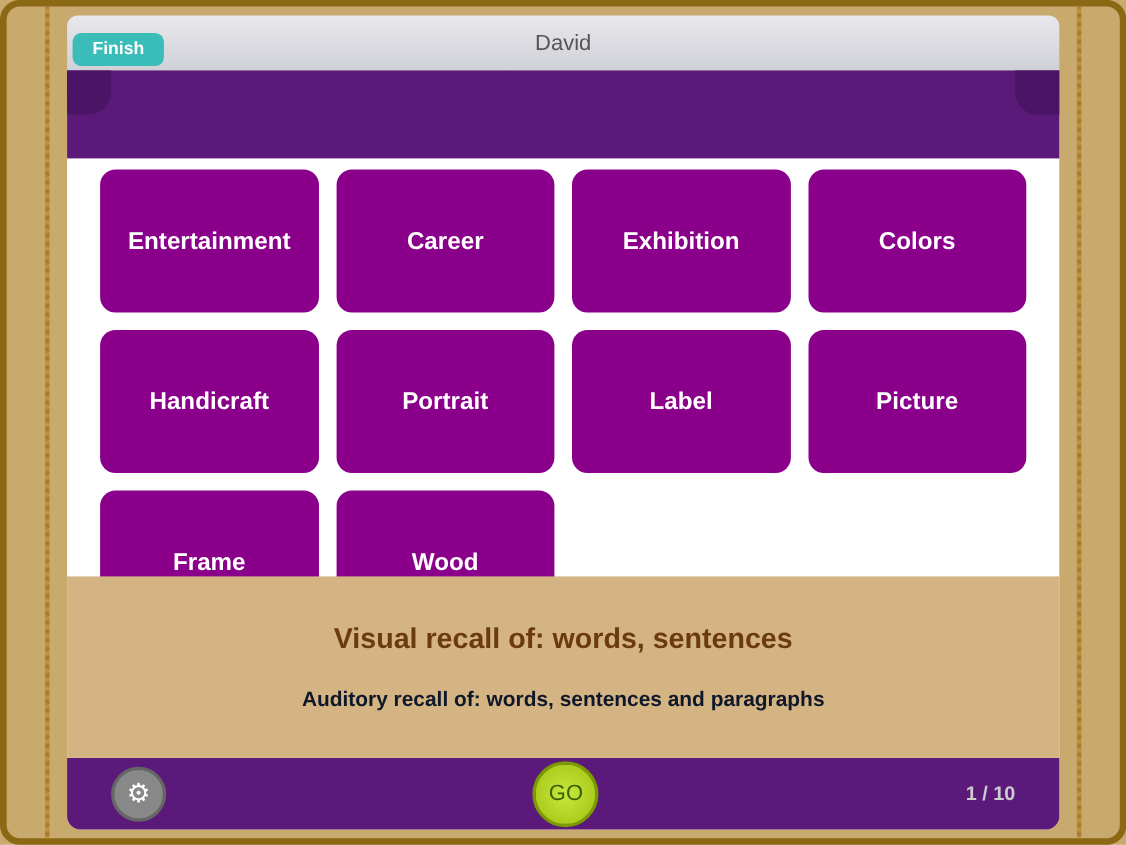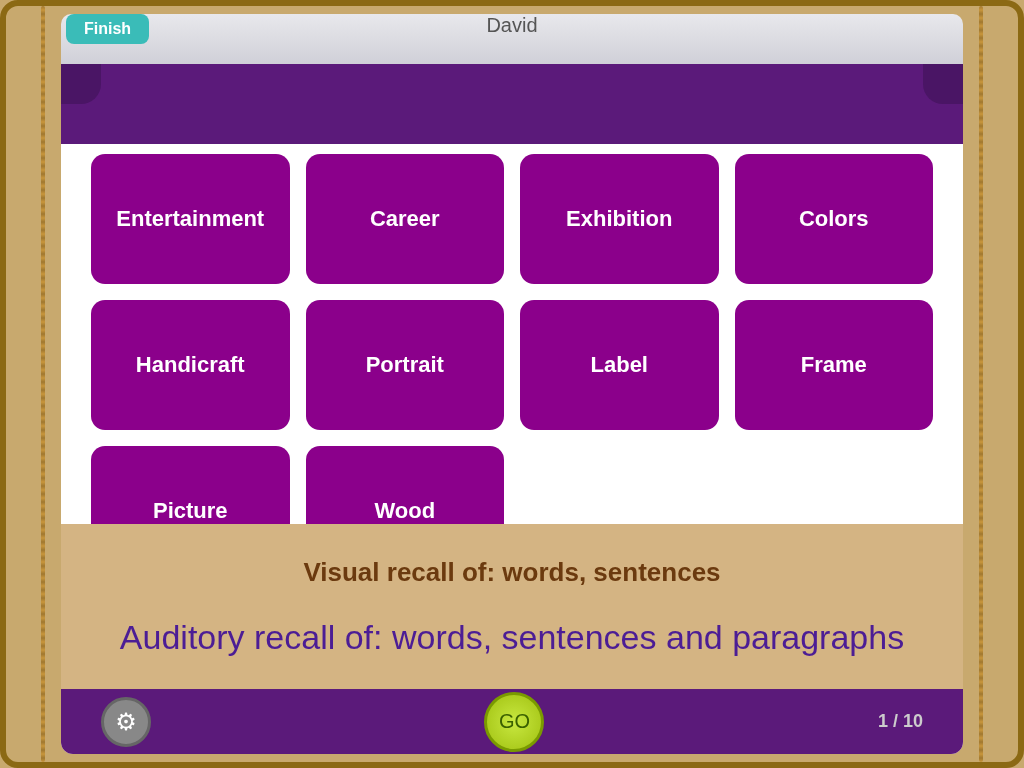--- a/index.html
+++ b/index.html
@@ -49,34 +49,34 @@
     
     .header {
       position: absolute;
       top: 8px;
       left: 55px;
       right: 55px;
       height: 50px;
       background: linear-gradient(to bottom, #e8e8ec, #d0d0d8);
       border-radius: 10px 10px 0 0;
       display: flex;
-      align-items: flex-start;
+      align-items: center;
       justify-content: center;
     }
 
     .header-title {
       font-size: 20px;
       color: #555;
       font-weight: normal;
     }
 
     .finish-btn {
       position: absolute;
       left: 60px;
-      top: 8px;
+      top: 24px;
       background: #3abcb8;
       color: white;
       border: none;
       border-radius: 8px;
       padding: 6px 18px;
       font-size: 16px;
       font-weight: bold;
       cursor: pointer;
       z-index: 20;
     }
@@ -147,23 +147,23 @@
 
     .info-line1 {
       font-size: 26px;
       font-weight: bold;
       color: #6b3a0f;
       margin-bottom: 10px;
       text-align: center;
     }
 
     .info-line2 {
-      font-size: 34px;
-      font-weight: normal;
-      color: #4c1d95;
+      font-size: 19px;
+      font-weight: bold;
+      color: #0f172a;
       text-align: center;
     }
 
     
     .bottom-toolbar {
       position: absolute;
       bottom: 0;
       left: 0;
       right: 0;
       height: 65px;
@@ -269,24 +269,24 @@
         <div class="word-card">
           <span class="word-card-label">Handicraft</span>
         </div>
         <div class="word-card">
           <span class="word-card-label">Portrait</span>
         </div>
         <div class="word-card">
           <span class="word-card-label">Label</span>
         </div>
         <div class="word-card">
+          <span class="word-card-label">Picture</span>
+        </div>
+        <div class="word-card">
           <span class="word-card-label">Frame</span>
-        </div>
-        <div class="word-card">
-          <span class="word-card-label">Picture</span>
         </div>
         <div class="word-card">
           <span class="word-card-label">Wood</span>
         </div>
       </div>
 
     <div class="info-panel-wrapper">
       <div class="info-line1">Visual recall of: words, sentences</div>
       <div class="info-line2">Auditory recall of: words, sentences and paragraphs</div>
     </div>

